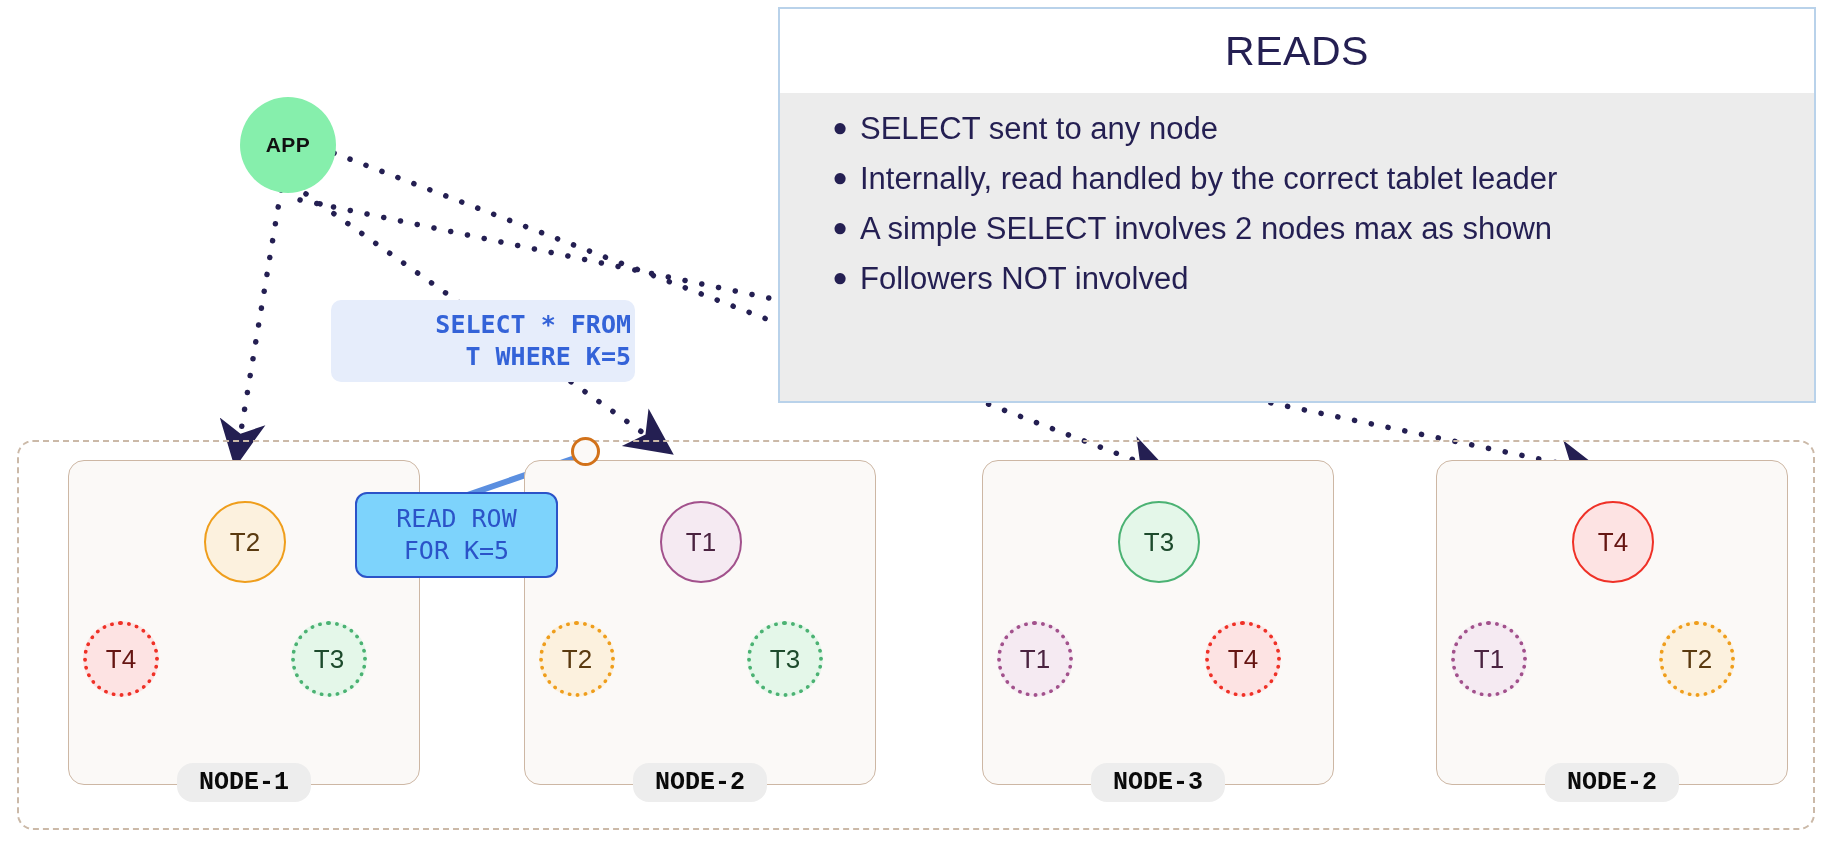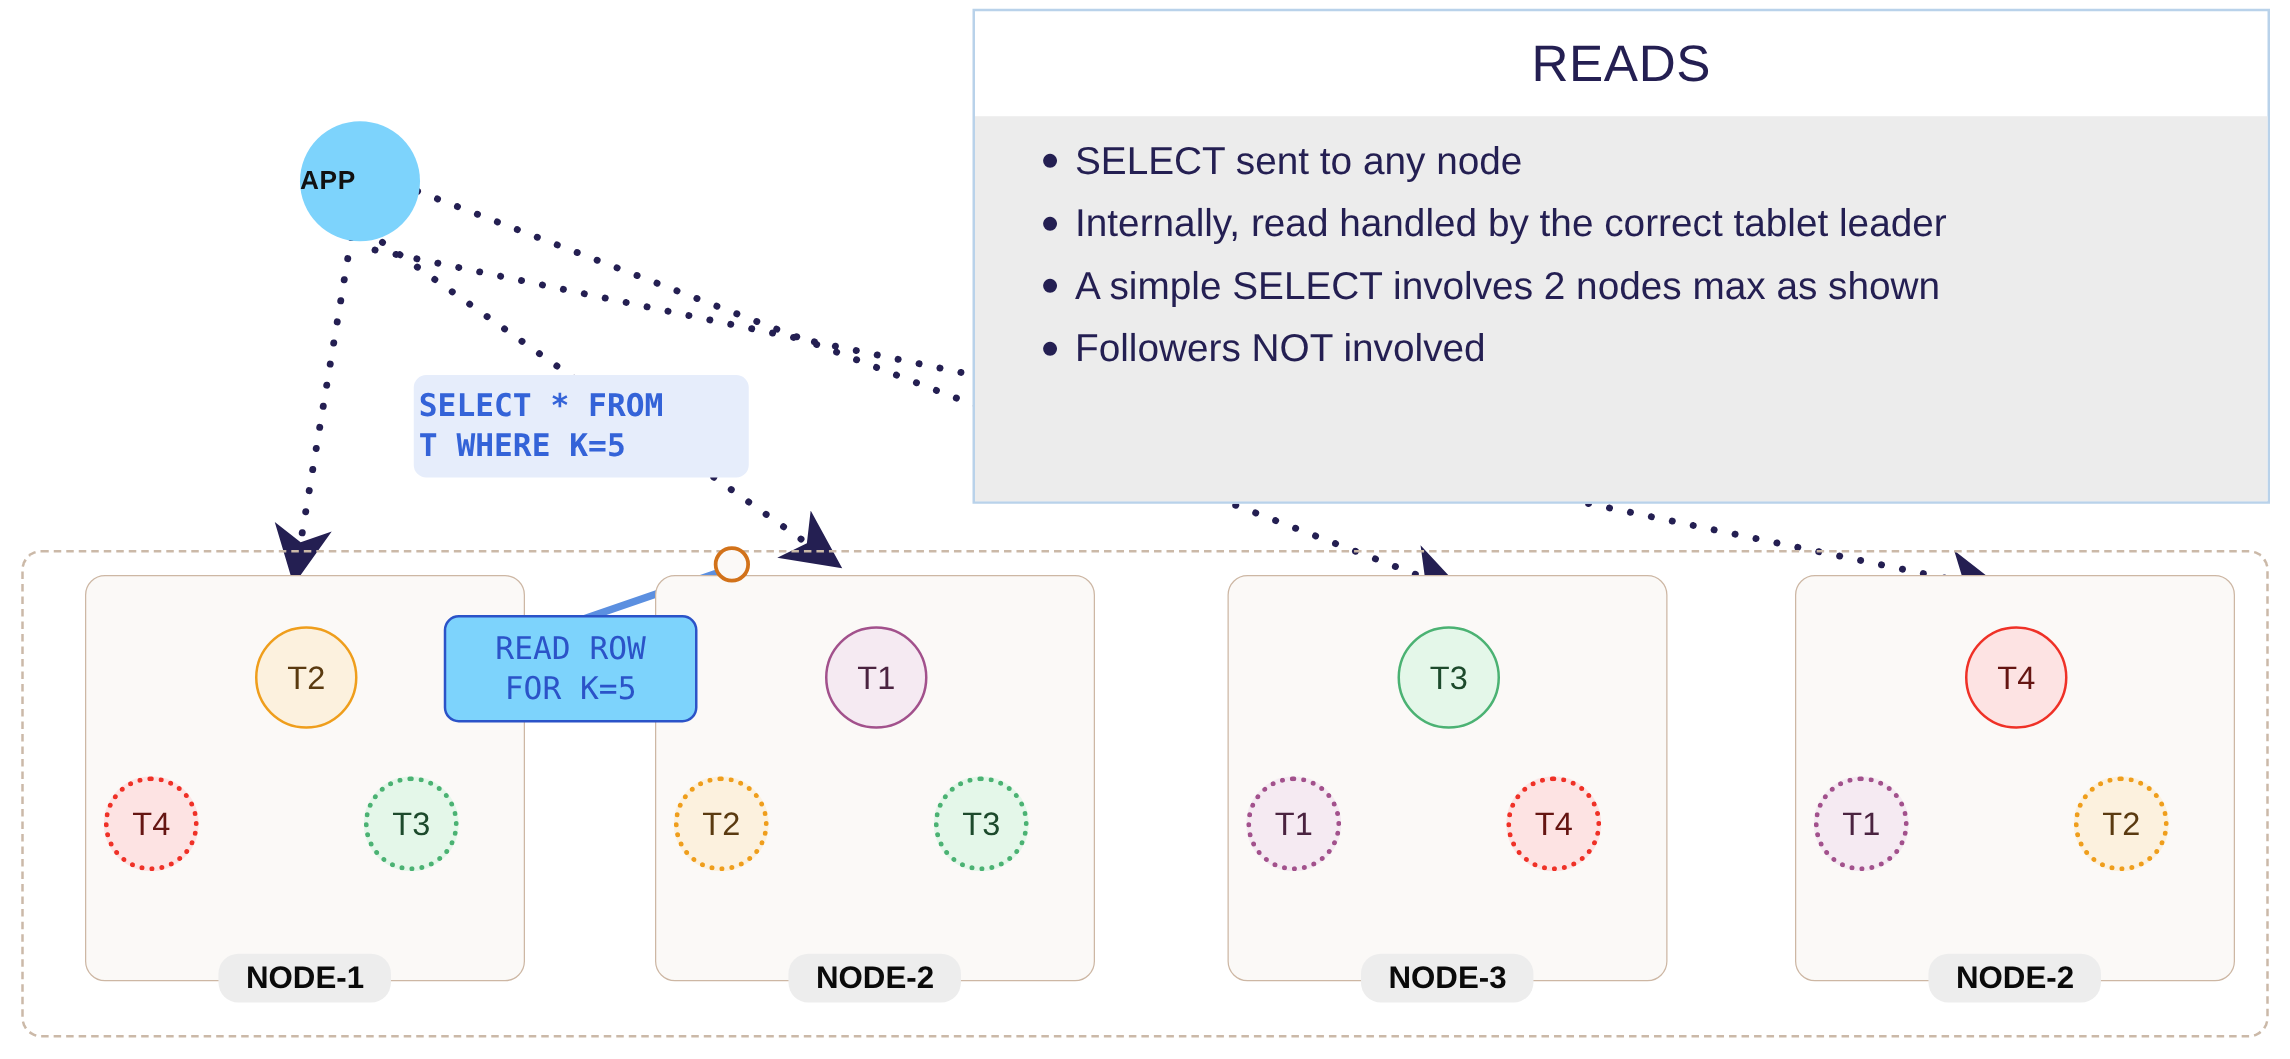--- a/index.html
+++ b/index.html
@@ -33,30 +33,30 @@
     font-size:31px;color:#241f52;line-height:1.42;margin-bottom:6px;
   }
   .reads-list li .bullet{
     flex:0 0 auto;width:40px;text-align:center;font-size:26px;line-height:1.55;color:#241f52;
   }
   .reads-list li .txt{flex:1 1 auto;}
 
   
   .app-node{
     position:absolute;left:240px;top:97px;width:96px;height:96px;
-    border-radius:50%;background:#7dd3fc;
-    display:flex;align-items:center;justify-content:flex-start;
+    border-radius:50%;background:#86efac;
+    display:flex;align-items:center;justify-content:center;
     font-size:21px;font-weight:bold;color:#111111;letter-spacing:0.5px;
   }
 
   
   .sql-chip{
-    position:absolute;left:331px;top:300px;width:268px;
+    position:absolute;left:331px;top:300px;width:304px;
     background:#e6edfb;border-radius:10px;
-    padding:9px 4px;box-sizing:border-box;text-align:left;
+    padding:9px 4px;box-sizing:border-box;text-align:right;
     font-family:"DejaVu Sans Mono", monospace;
     font-size:25px;font-weight:bold;color:#3463d8;line-height:1.27;
   }
 
   
   .read-callout{
     position:absolute;left:355px;top:492px;width:203px;
     background:#7dd3fc;border:2.5px solid #2b53c8;border-radius:12px;
     padding:9px 4px;box-sizing:border-box;text-align:center;
     font-family:"DejaVu Sans Mono", monospace;
@@ -77,21 +77,21 @@
     margin-left:16px;
   }
   #node-1{left:52px;}
   #node-2{left:508px;}
   #node-3{left:966px;}
   #node-4{left:1420px;}
 
   .node-label{
     position:absolute;bottom:-18px;left:50%;transform:translateX(-50%);
     background:#ededed;border-radius:16px;padding:5px 22px;
-    font-family:Liberation Sans, sans-serif;
+    font-family:Liberation Mono, monospace;
     font-size:25px;font-weight:bold;color:#0a0a0a;white-space:nowrap;
   }
 
   
   .tablet{
     position:absolute;border-radius:50%;
     display:flex;align-items:center;justify-content:center;
     font-size:26px;box-sizing:border-box;
   }
   .tablet.leader{width:82px;height:82px;border-width:2.6px;border-style:solid;}

